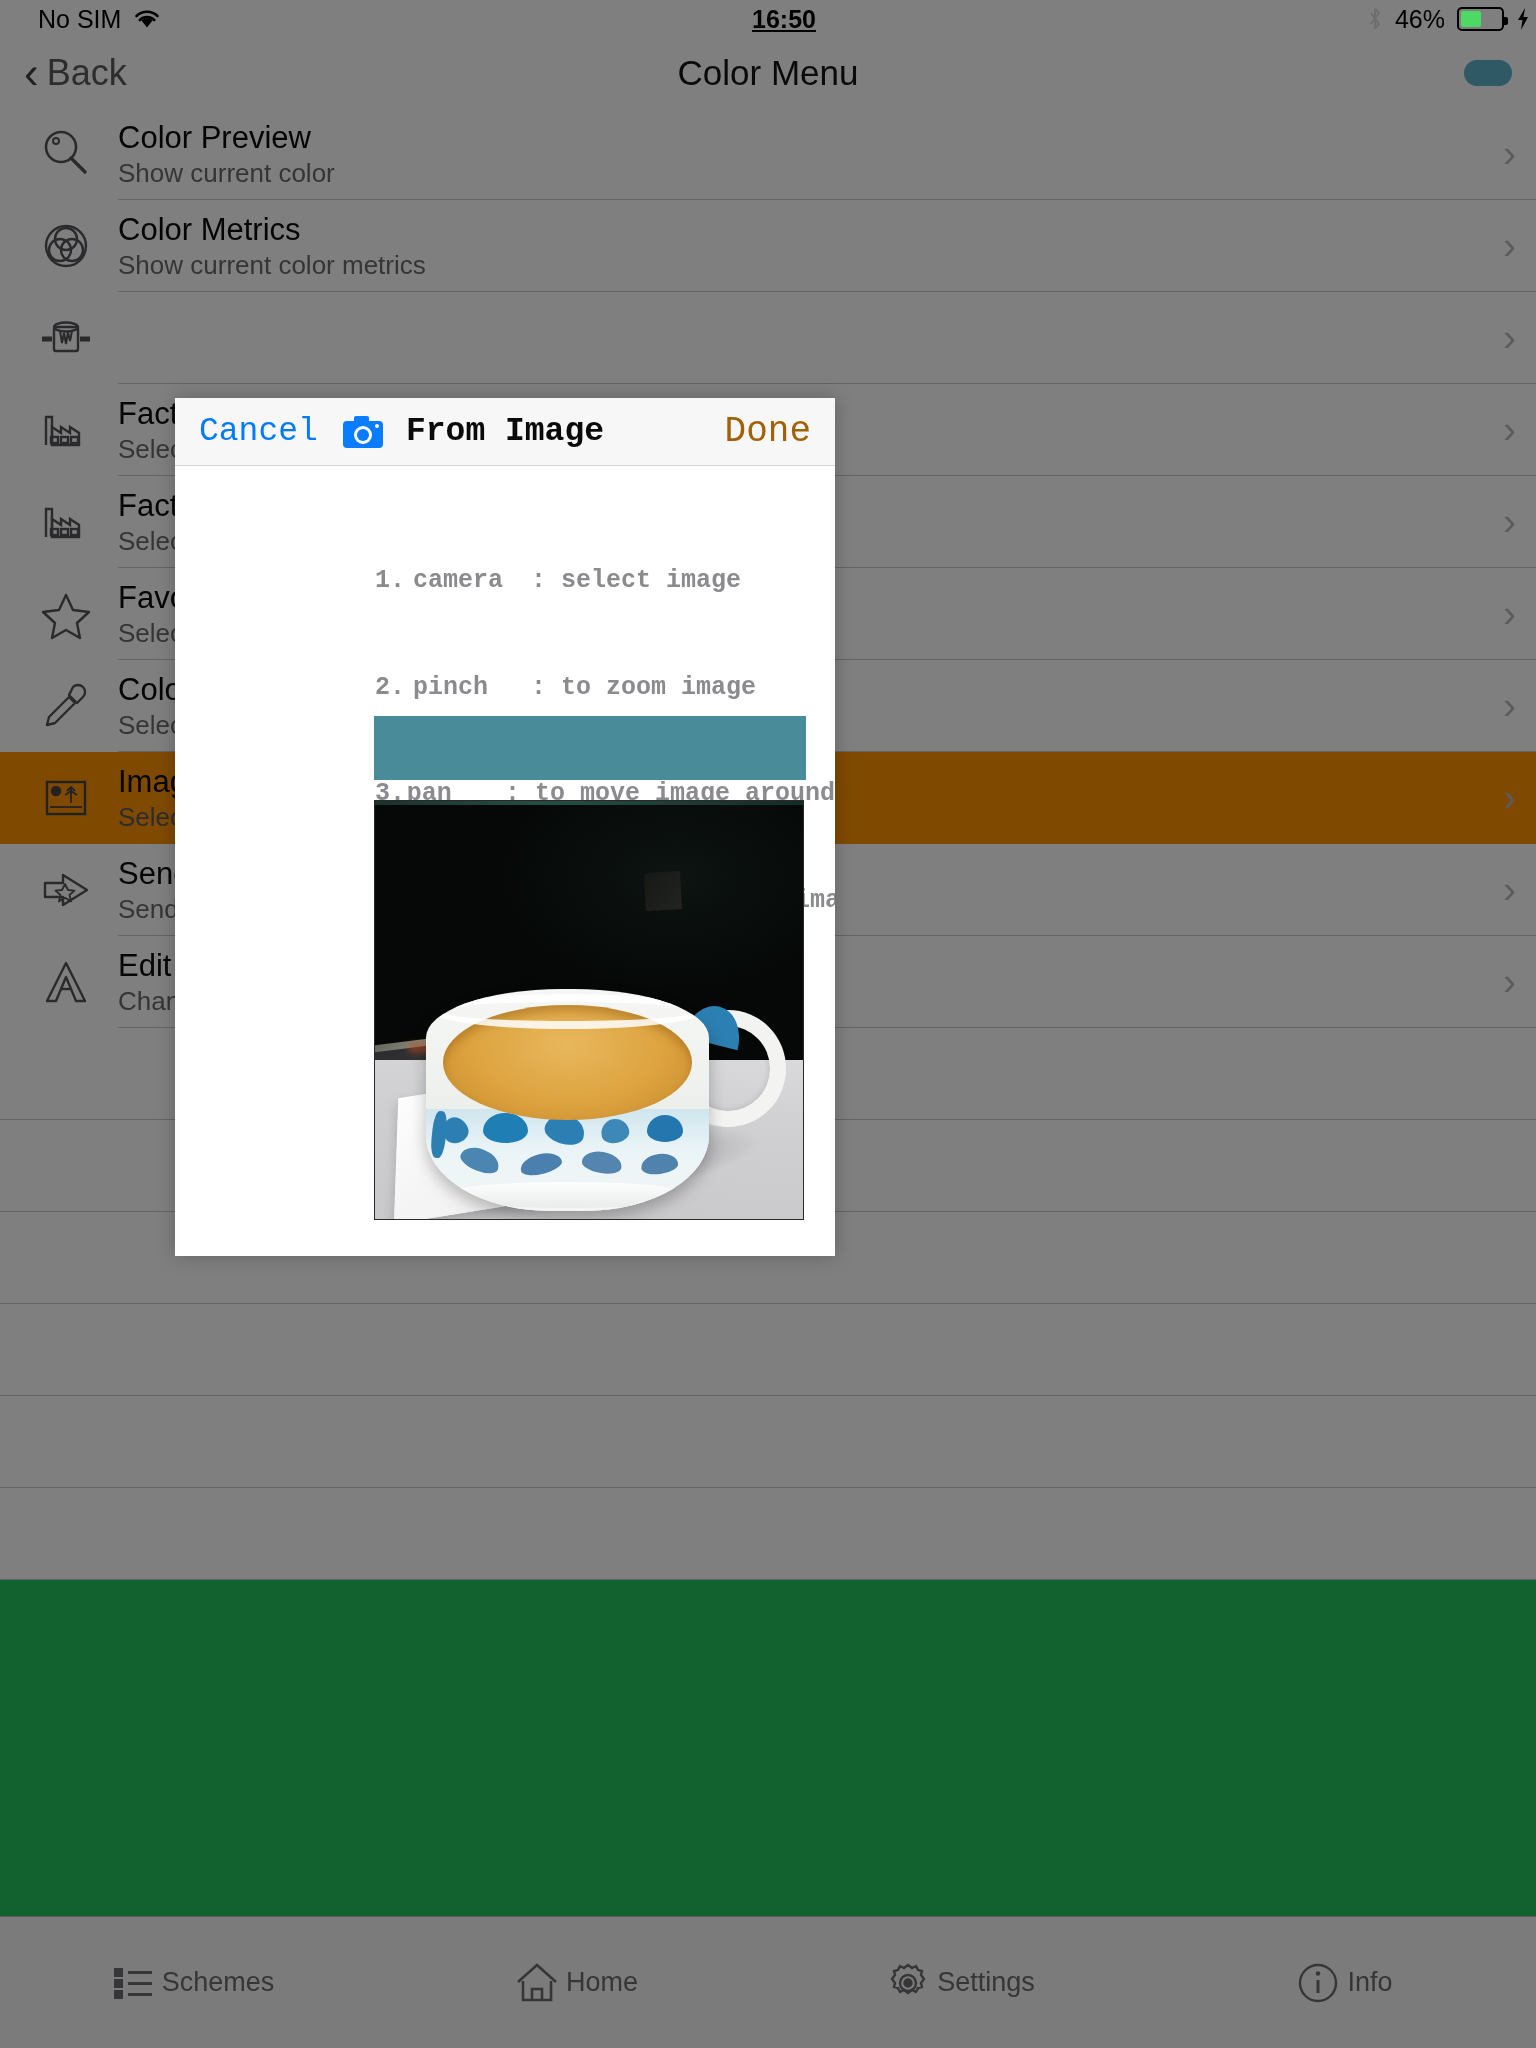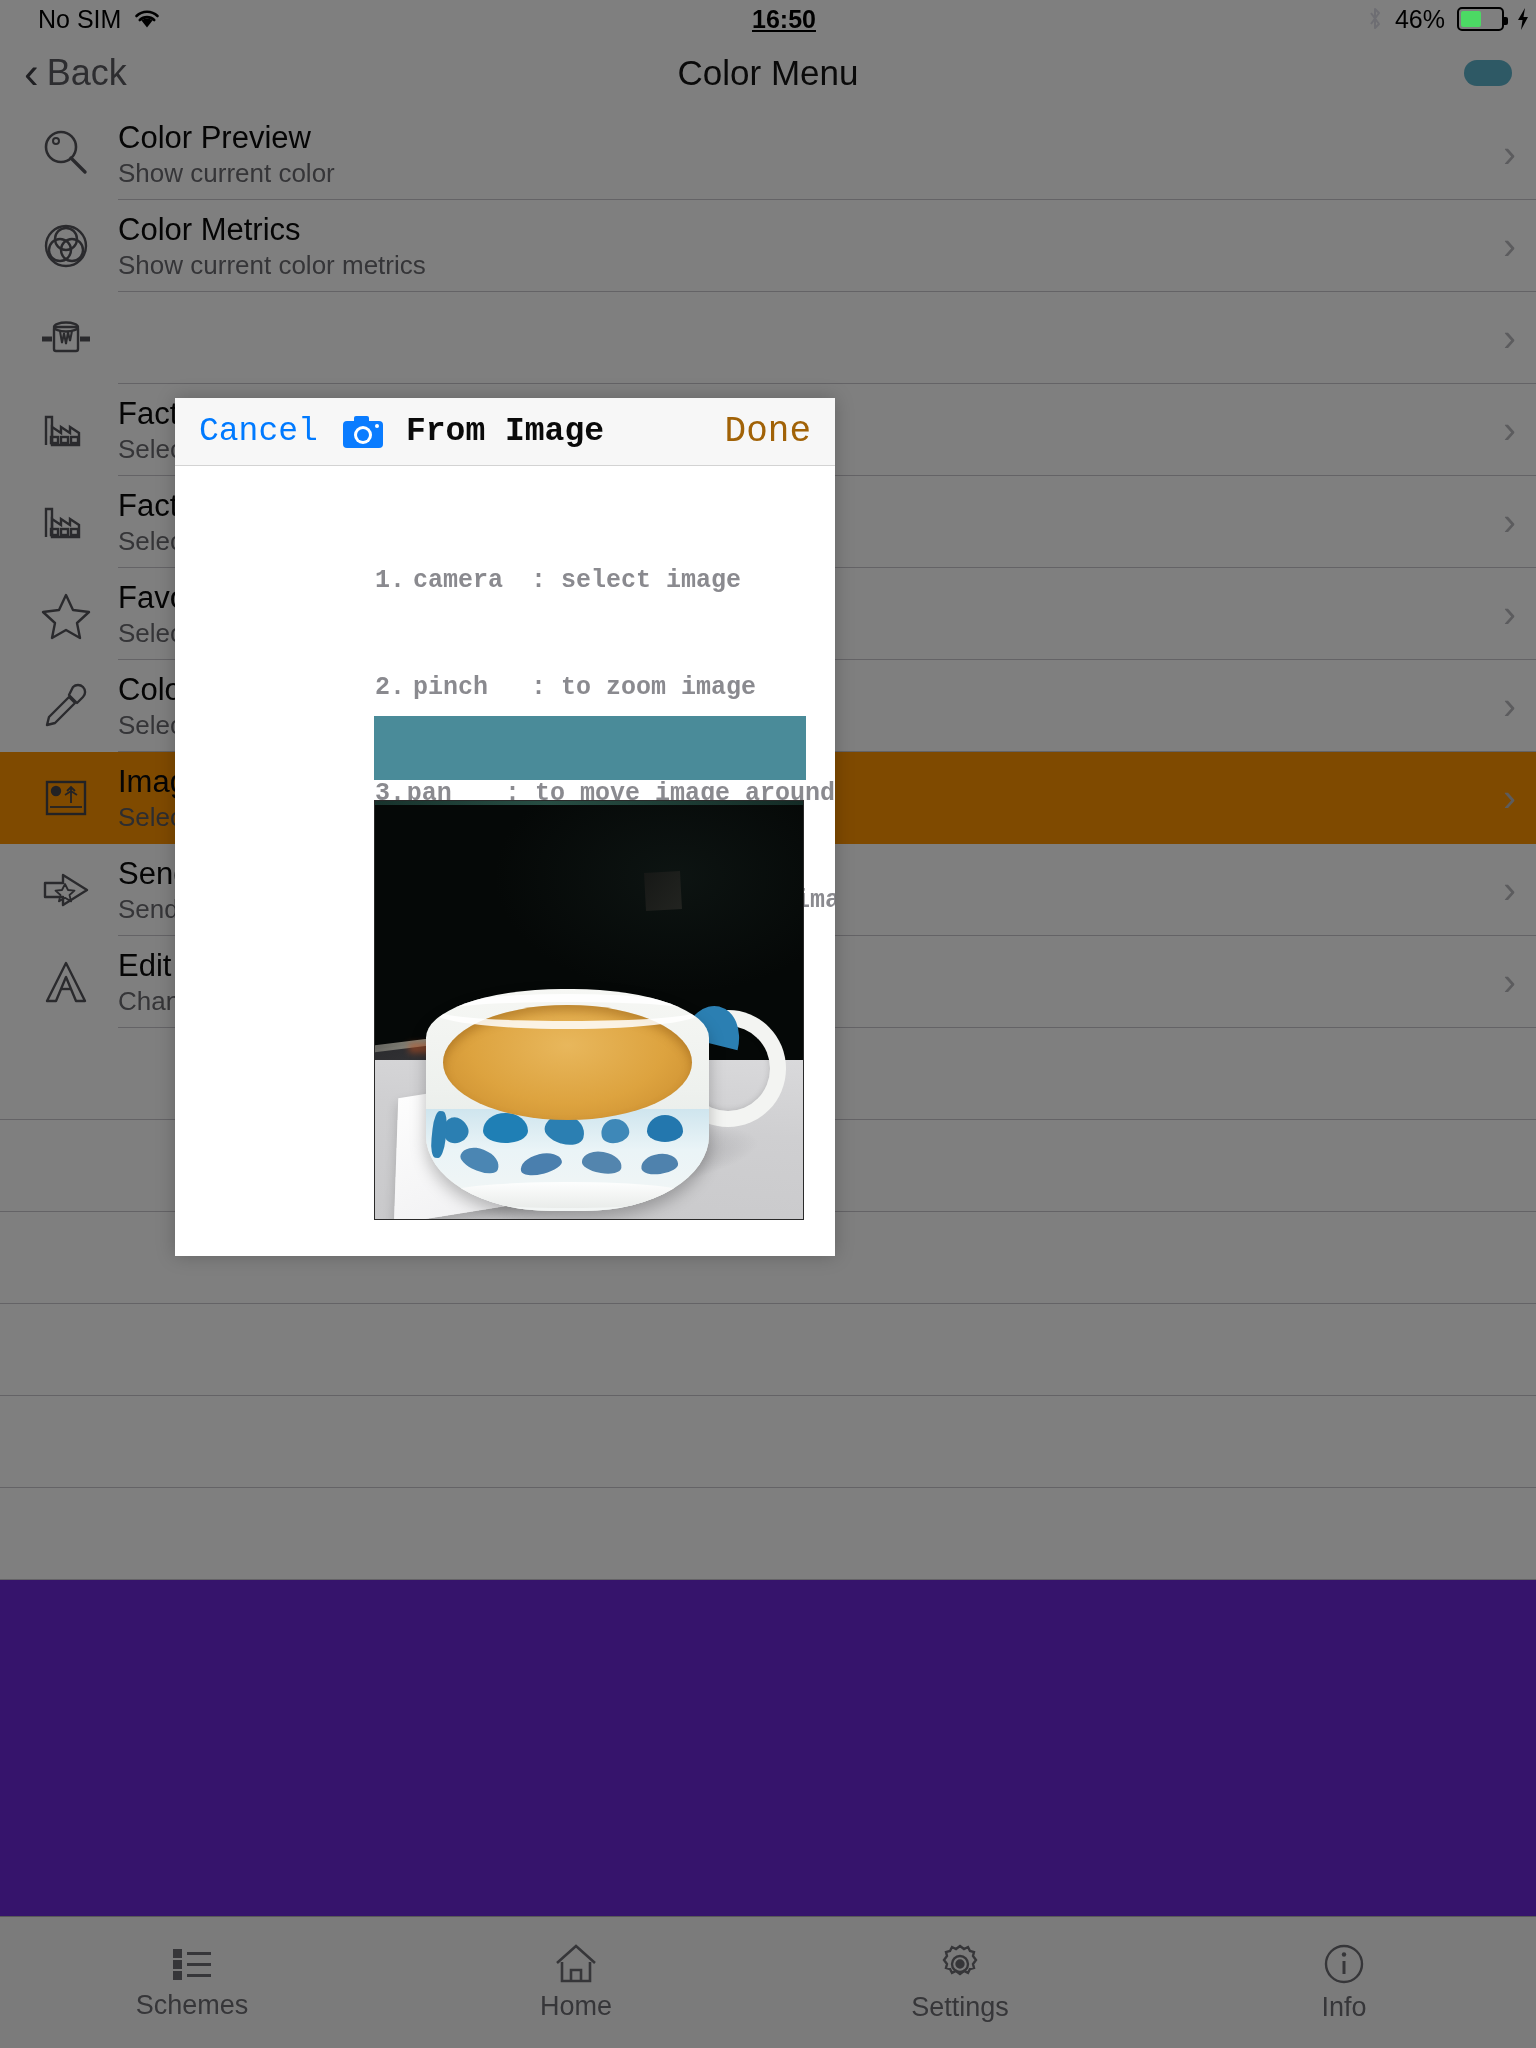--- a/index.html
+++ b/index.html
@@ -37,21 +37,21 @@
   .nav-title {
     position: absolute; left: 0; right: 0; text-align: center;
     font-size: 35px; font-weight: normal; color: #141414;
   }
   .nav-swatch {
     margin-left: auto; width: 48px; height: 26px; border-radius: 13px;
     background: #2e5965; z-index: 2;
   }
 
   
-  .tableview { position: absolute; top: 108px; left: 0; width: 1536px; bottom: 132px; background: #6d28d9; }
+  .tableview { position: absolute; top: 108px; left: 0; width: 1536px; bottom: 132px; background: #22c55e; }
   .row {
     position: relative; height: 92px; display: flex; align-items: center;
     padding-left: 14px; padding-right: 20px; background: #ffffff;
   }
   .row.selected { background: #ff9500; }
   .row .sep {
     position: absolute; left: 118px; right: 0; bottom: 0; height: 1px; background: #c8c7cc;
   }
   .ricon { width: 104px; flex: 0 0 104px; display: flex; align-items: center; justify-content: center; color: #55555b; }
   .rtext { flex: 1; min-width: 0; }
@@ -62,21 +62,21 @@
   .chev-r { font-size: 38px; color: #b8b8bd; font-weight: 300; margin-left: 12px; }
   .spacer-row { height: 92px; position: relative; background: #fff; }
   .spacer-row .sep { position: absolute; left: 0; right: 0; bottom: 0; height: 1px; background: #c8c7cc; }
 
   
   .tabbar {
     position: absolute; left: 0; bottom: 0; width: 1536px; height: 132px;
     background: #f7f7f7; border-top: 1px solid #b2b2b2;
     display: flex; align-items: center;
   }
-  .tab { flex: 1; display: flex; flex-direction: column; align-items: center; justify-content: center; gap: 6px; color: #6d6d72; }
+  .tab { flex: 1; display: flex; flex-direction: row; align-items: center; justify-content: center; gap: 6px; color: #6d6d72; }
   .tab-label { font-size: 27px; color: #6d6d72; }
 
   
   .modal {
     position: absolute; left: 175px; top: 398px; width: 660px; height: 858px;
     background: #ffffff; box-shadow: 0 0 18px rgba(0,0,0,0.22); overflow: hidden; font-family: Liberation Mono, monospace;
   }
   .modal-head {
     position: relative; height: 68px; background: #f7f7f7;
     border-bottom: 1px solid #d3d3d3; display: flex; align-items: center; padding: 0 24px;

